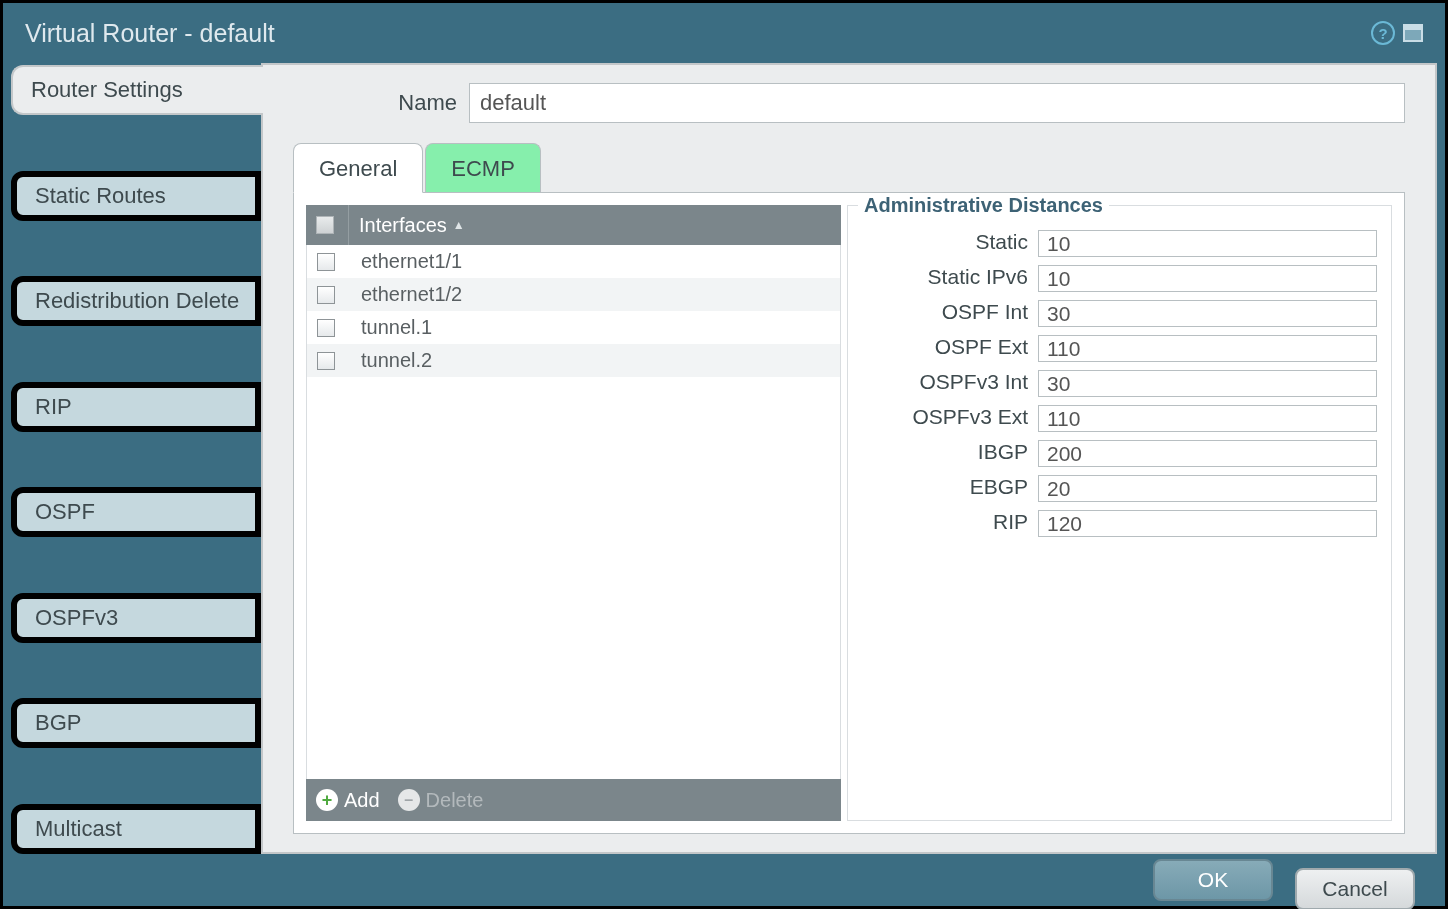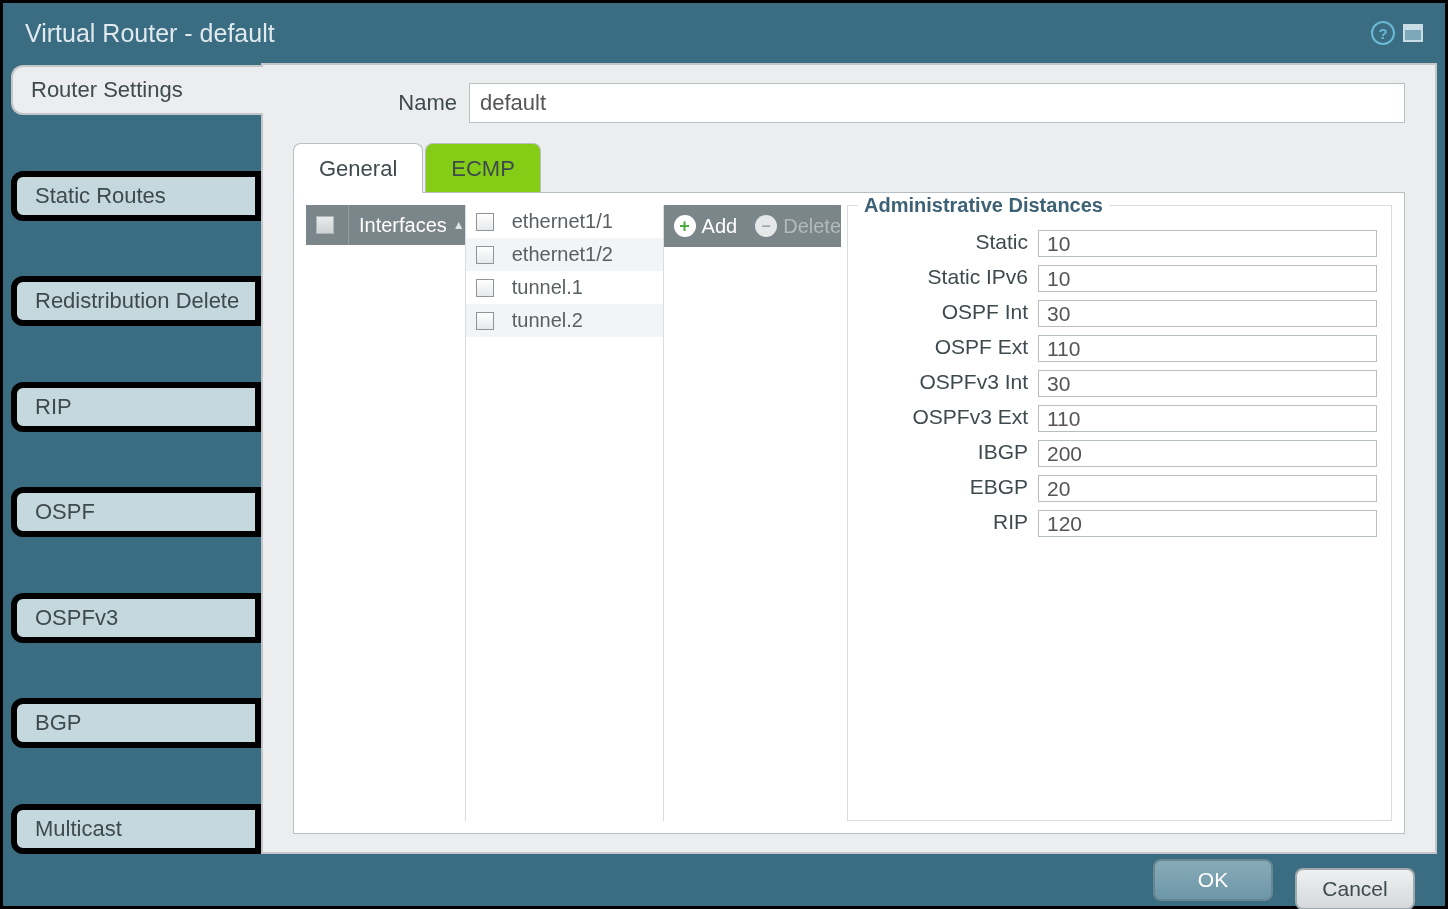--- a/index.html
+++ b/index.html
@@ -131,21 +131,21 @@
     }
 
     .tabs-row {
       display: flex;
       border-bottom: 1px solid #b8bfc2;
     }
     .tab {
       padding: 12px 25px 10px 25px;
       font-size: 22px;
       color: #3e4a4e;
-      background: #84cc16;
+      background: #86efac;
       border: 1px solid #b8bfc2;
       border-bottom: none;
       border-top-left-radius: 8px;
       border-top-right-radius: 8px;
       margin-right: 2px;
       cursor: pointer;
       position: relative;
     }
     .tab.active {
       background: #fff;
@@ -159,21 +159,21 @@
       border: 1px solid #b8bfc2;
       border-top: none;
       padding: 12px;
       display: flex;
       gap: 6px;
     }
 
     .interfaces-panel {
       width: 535px;
       display: flex;
-      flex-direction: row;
+      flex-direction: column;
     }
     .interfaces-header {
       height: 40px;
       background: #7b868b;
       display: flex;
       align-items: center;
       color: #fff;
       font-size: 20px;
       padding-left: 10px;
     }
@@ -194,20 +194,21 @@
       border-left: 1px solid #d9dde0;
       border-right: 1px solid #d9dde0;
     }
     .interface-row {
       height: 33px;
       display: flex;
       align-items: center;
       padding-left: 10px;
       color: #595f62;
       font-size: 20px;
+      gap: 8px;
     }
     .interface-row:nth-child(even) {
       background: #f2f4f5;
     }
     .interfaces-footer {
       height: 42px;
       background: #7b868b;
       display: flex;
       align-items: center;
       padding-left: 10px;

